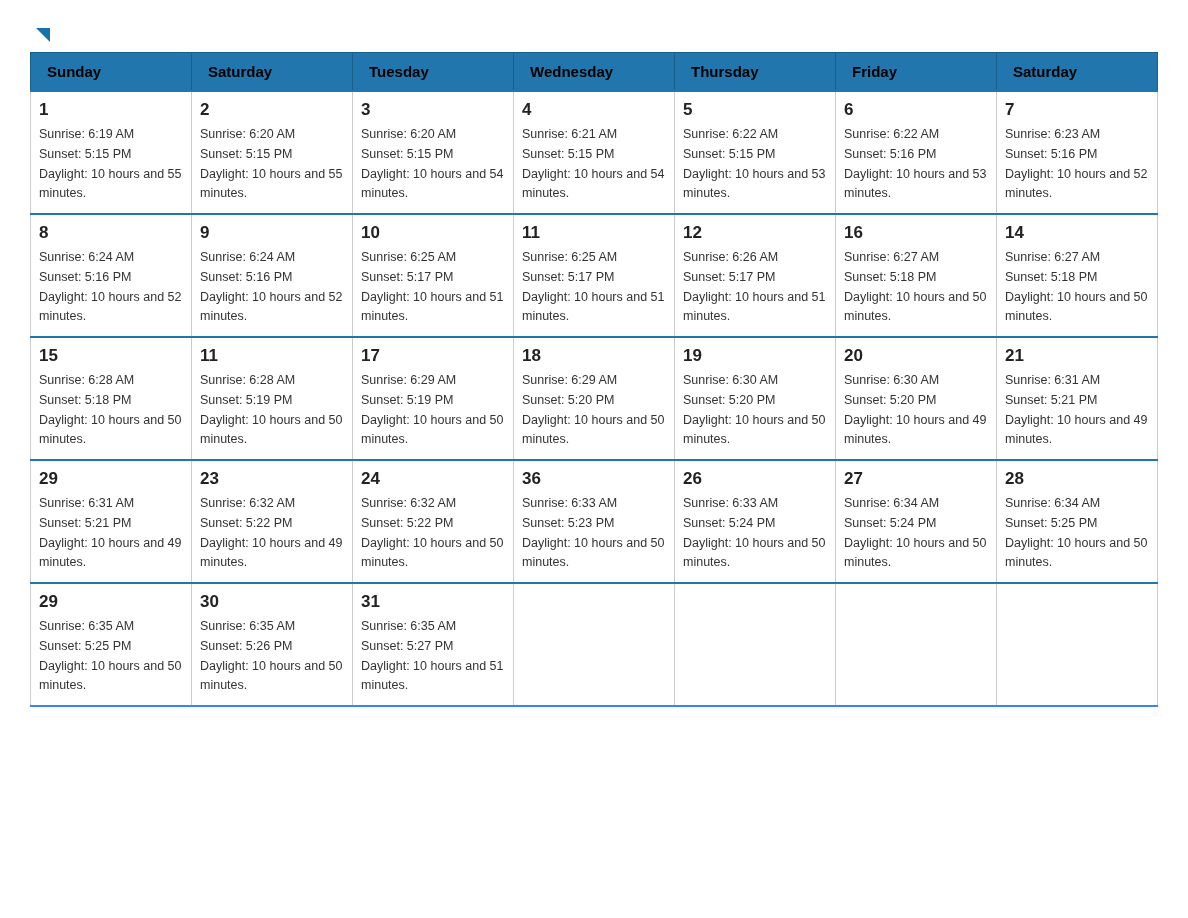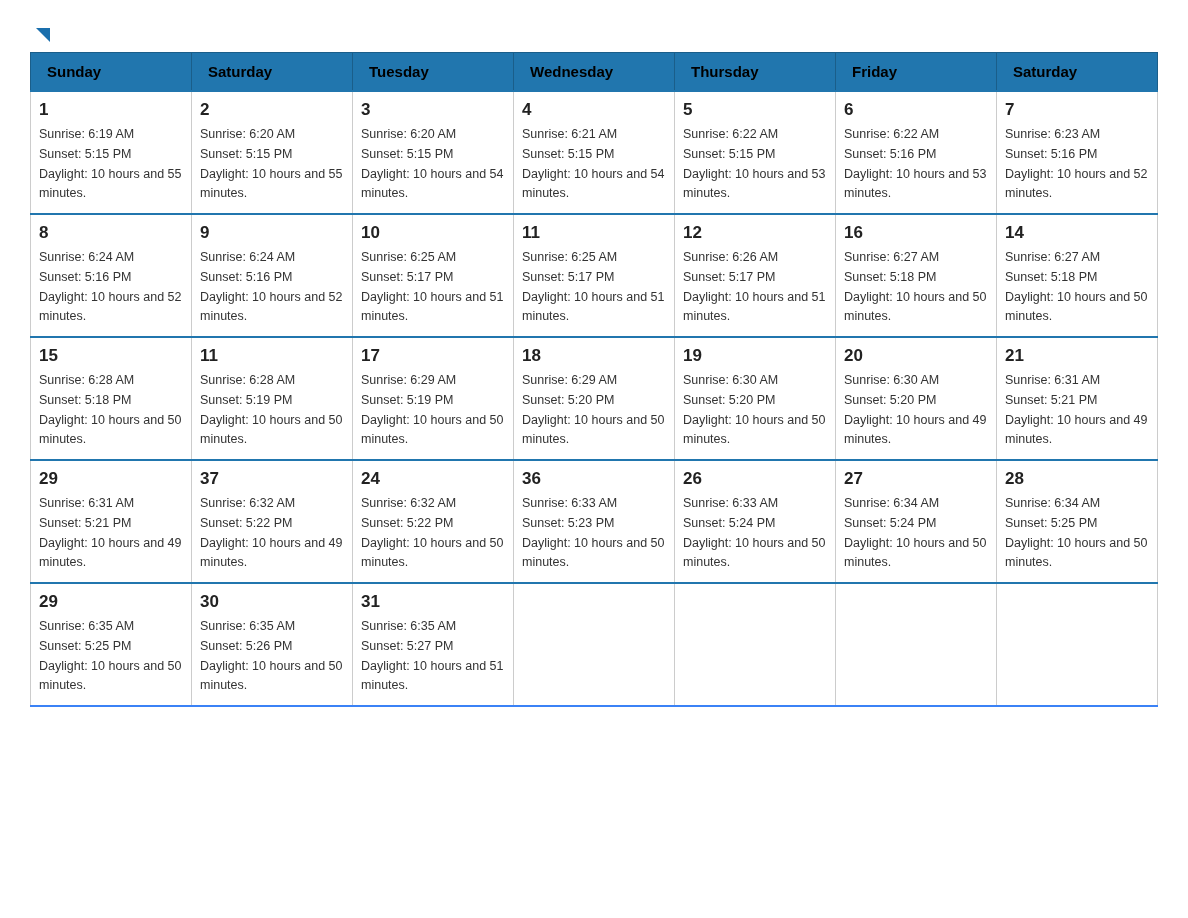--- a/index.html
+++ b/index.html
@@ -174,21 +174,21 @@
         <td><span class="day-num">19</span>
         <span class="day-info">Sunrise: 6:30 AM<br>Sunset: 5:20 PM<br>Daylight: 10 hours and 50 minutes.</span></td>
         <td><span class="day-num">20</span>
         <span class="day-info">Sunrise: 6:30 AM<br>Sunset: 5:20 PM<br>Daylight: 10 hours and 49 minutes.</span></td>
         <td><span class="day-num">21</span>
         <span class="day-info">Sunrise: 6:31 AM<br>Sunset: 5:21 PM<br>Daylight: 10 hours and 49 minutes.</span></td>
       </tr>
       <tr class="top-border-row">
         <td><span class="day-num">29</span>
         <span class="day-info">Sunrise: 6:31 AM<br>Sunset: 5:21 PM<br>Daylight: 10 hours and 49 minutes.</span></td>
-        <td><span class="day-num">37</span>
+        <td><span class="day-num">23</span>
         <span class="day-info">Sunrise: 6:32 AM<br>Sunset: 5:22 PM<br>Daylight: 10 hours and 49 minutes.</span></td>
         <td><span class="day-num">24</span>
         <span class="day-info">Sunrise: 6:32 AM<br>Sunset: 5:22 PM<br>Daylight: 10 hours and 50 minutes.</span></td>
         <td><span class="day-num">36</span>
         <span class="day-info">Sunrise: 6:33 AM<br>Sunset: 5:23 PM<br>Daylight: 10 hours and 50 minutes.</span></td>
         <td><span class="day-num">26</span>
         <span class="day-info">Sunrise: 6:33 AM<br>Sunset: 5:24 PM<br>Daylight: 10 hours and 50 minutes.</span></td>
         <td><span class="day-num">27</span>
         <span class="day-info">Sunrise: 6:34 AM<br>Sunset: 5:24 PM<br>Daylight: 10 hours and 50 minutes.</span></td>
         <td><span class="day-num">28</span>

